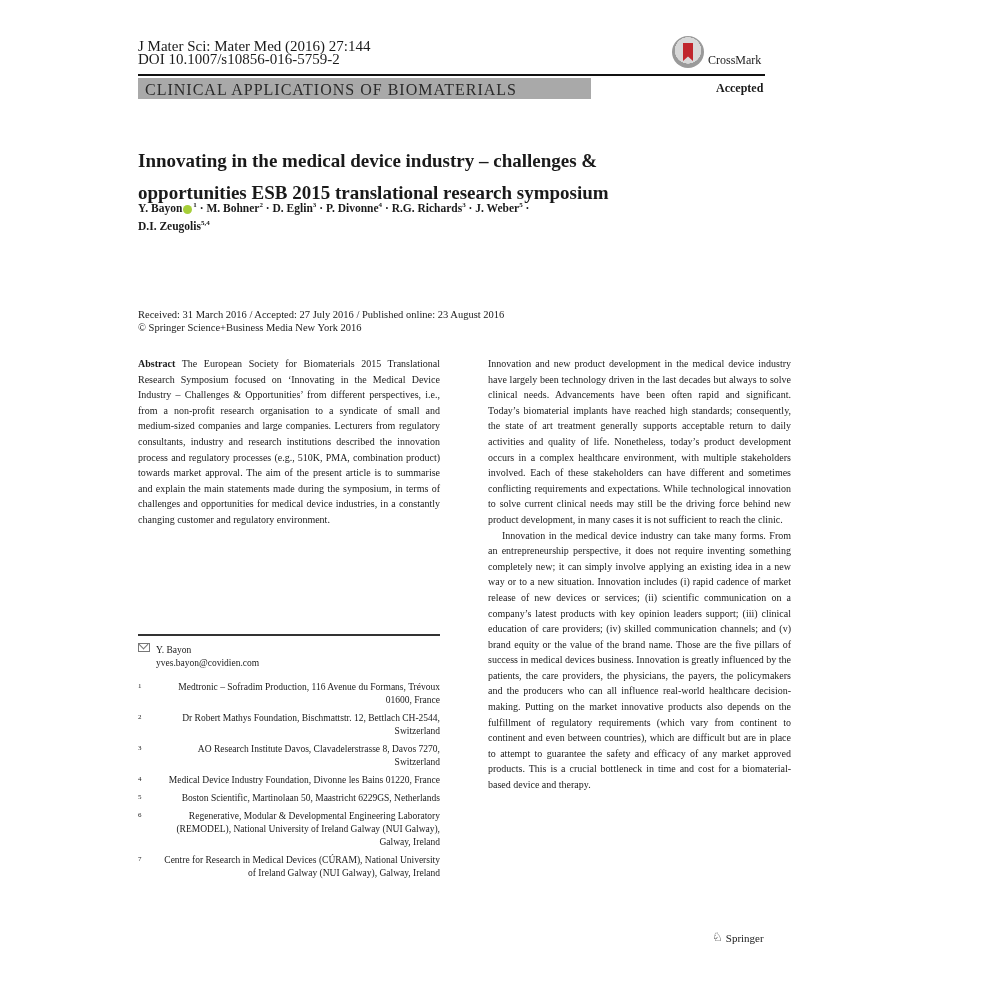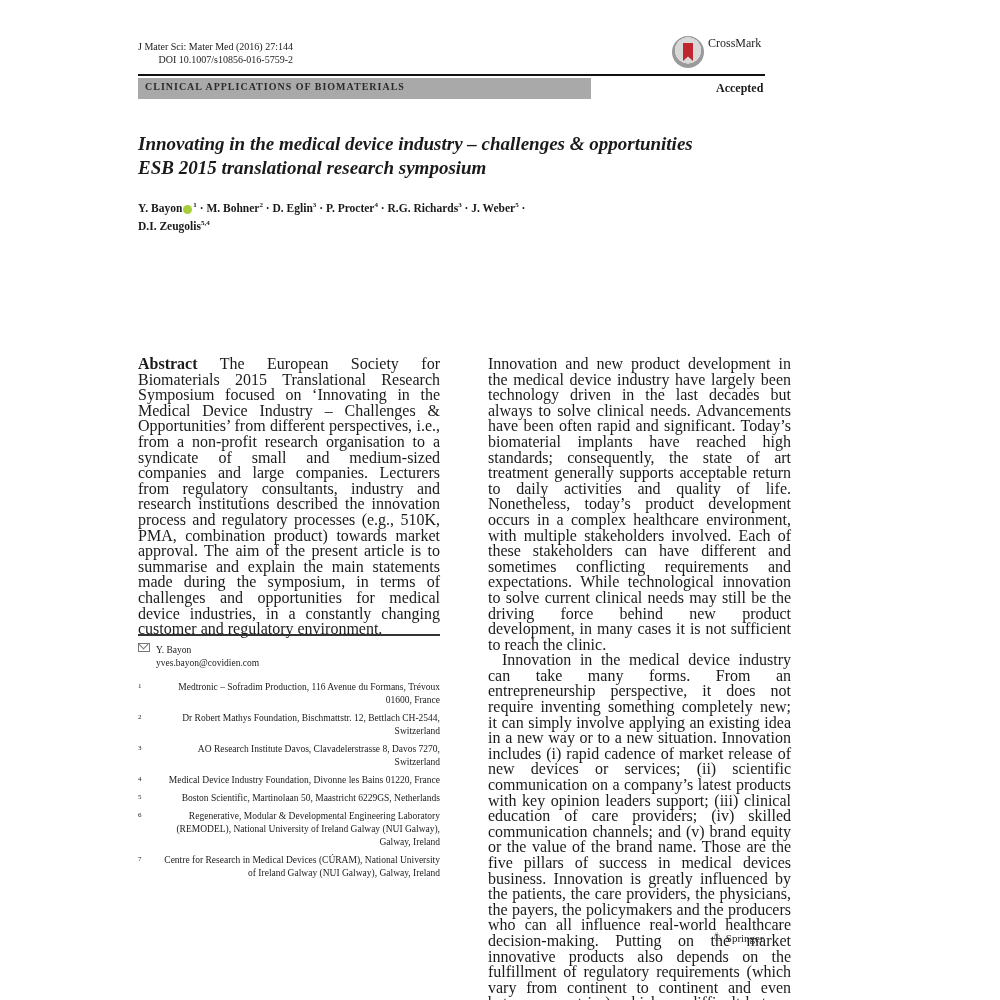--- a/index.html
+++ b/index.html
@@ -1,32 +1,32 @@
 <!DOCTYPE html>
 <html><head>
 <meta charset="utf-8">
 <style>
   html,body{margin:0;padding:0;background:#fff;}
   body{width:1000px;height:1000px;position:relative;overflow:hidden;font-family:"Liberation Serif","DejaVu Serif",serif;color:#1a1a1a;}
   .abs{position:absolute;}
-  .hdr-journal{left:138px;top:40px;font-size:10px;line-height:13px;text-align:right;}
-  .crossmark{left:672px;top:36px;display:flex;align-items:flex-start;gap:4px;}
+  .hdr-journal{left:138px;top:40px;font-size:15px;line-height:13px;}
+  .crossmark{left:672px;top:36px;display:flex;align-items:flex-end;gap:4px;}
   .cm-logo{width:32px;height:32px;border-radius:50%;background:radial-gradient(circle at 50% 45%,#d8d8d8 0 55%,#9a9a9a 56% 100%);position:relative;}
   .cm-logo::after{content:"";position:absolute;left:11px;top:7px;width:10px;height:18px;background:#c0262d;clip-path:polygon(0 0,100% 0,100% 100%,50% 75%,0 100%);}
   .cm-text{font-size:12px;color:#222;}
   .rule-top{left:138px;top:74px;width:627px;height:2px;background:#111;}
   .section-band{left:138px;top:78px;width:453px;height:21px;background:#a9a9a9;}
-  .section-label{left:145px;top:81px;font-size:10px;letter-spacing:1px;color:#2a2a2a;font-weight:bold;}
+  .section-label{left:145px;top:81px;font-size:16px;letter-spacing:1px;color:#2a2a2a;}
   .editorial{left:716px;top:81px;font-size:12px;font-weight:bold;}
-  .title{left:138px;top:132px;width:560px;font-size:19px;font-weight:bold;line-height:24px;font-style:italic;}
+  .title{left:138px;top:145px;width:560px;font-size:19px;font-weight:bold;line-height:32px;}
   .authors{left:138px;top:198px;width:540px;font-size:11.5px;font-weight:bold;line-height:15px;}
   .orcid{display:inline-block;width:9px;height:9px;border-radius:50%;background:#a6ce39;vertical-align:middle;margin:0 1px;}
   sup{font-size:7px;}
   .dates{left:138px;top:308px;font-size:10.5px;line-height:13px;}
-  .col{font-size:16px;line-height:15.6px;text-align:justify;}
+  .col{font-size:10px;line-height:15.6px;text-align:justify;}
   .col-left{left:138px;top:356px;width:302px;}
   .col-right{left:488px;top:356px;width:303px;}
   .col p{margin:0;}
   .indent{text-indent:14px;}
   .fn-rule{left:138px;top:634px;width:302px;height:1.5px;background:#333;}
   .contact{left:138px;top:643px;font-size:9.5px;line-height:13px;}
   .mail-icon{display:inline-block;width:10px;height:7px;border:1px solid #777;margin-right:6px;position:relative;vertical-align:1px;}
   .mail-icon::after{content:"";position:absolute;left:1px;top:-3px;width:6px;height:6px;border-right:1px solid #777;border-bottom:1px solid #777;transform:rotate(45deg);}
   .affils{left:138px;top:681px;width:302px;font-size:9.5px;line-height:13px;}
   .affil{display:flex;margin-bottom:5px;}
@@ -52,27 +52,29 @@
 <div class="abs section-band"></div>
 <div class="abs section-label">CLINICAL APPLICATIONS OF BIOMATERIALS</div>
 <div class="abs editorial">Accepted</div>
 
 <h1 class="abs title" style="margin:0">Innovating in the medical device industry – challenges &amp; opportunities ESB 2015 translational research symposium</h1>
 
 <div class="abs authors">
   <span><span>Y. Bayon</span><span class="orcid"></span><sup>1</sup></span> ·
   <span><span>M. Bohner</span><sup>2</sup></span> ·
   <span><span>D. Eglin</span><sup>3</sup></span> ·
-  <span><span>P. Procter</span><sup>4</sup></span> ·
+  <span><span>P. Divonne</span><sup>4</sup></span> ·
   <span><span>R.G. Richards</span><sup>3</sup></span> ·
   <span><span>J. Weber</span><sup>5</sup></span> ·<br>
   <span><span>D.I. Zeugolis</span><sup>5,4</sup></span>
 </div>
 
 <div class="abs dates">
+  <div>Received: 31 March 2016 / Accepted: 27 July 2016 / Published online: 23 August 2016</div>
+  <div>© Springer Science+Business Media New York 2016</div>
 </div>
 
 <div class="abs col col-left">
   <p><b>Abstract</b> <span>The European Society for Biomaterials 2015 Translational Research Symposium focused on ‘Innovating in the Medical Device Industry – Challenges &amp; Opportunities’ from different perspectives, i.e., from a non-profit research organisation to a syndicate of small and medium-sized companies and large companies. Lecturers from regulatory consultants, industry and research institutions described the innovation process and regulatory processes (e.g., 510K, PMA, combination product) towards market approval. The aim of the present article is to summarise and explain the main statements made during the symposium, in terms of challenges and opportunities for medical device industries, in a constantly changing customer and regulatory environment.</span></p>
 </div>
 
 <div class="abs fn-rule"></div>
 
 <div class="abs contact">
   <div><span class="mail-icon"></span><span>Y. Bayon</span></div>

